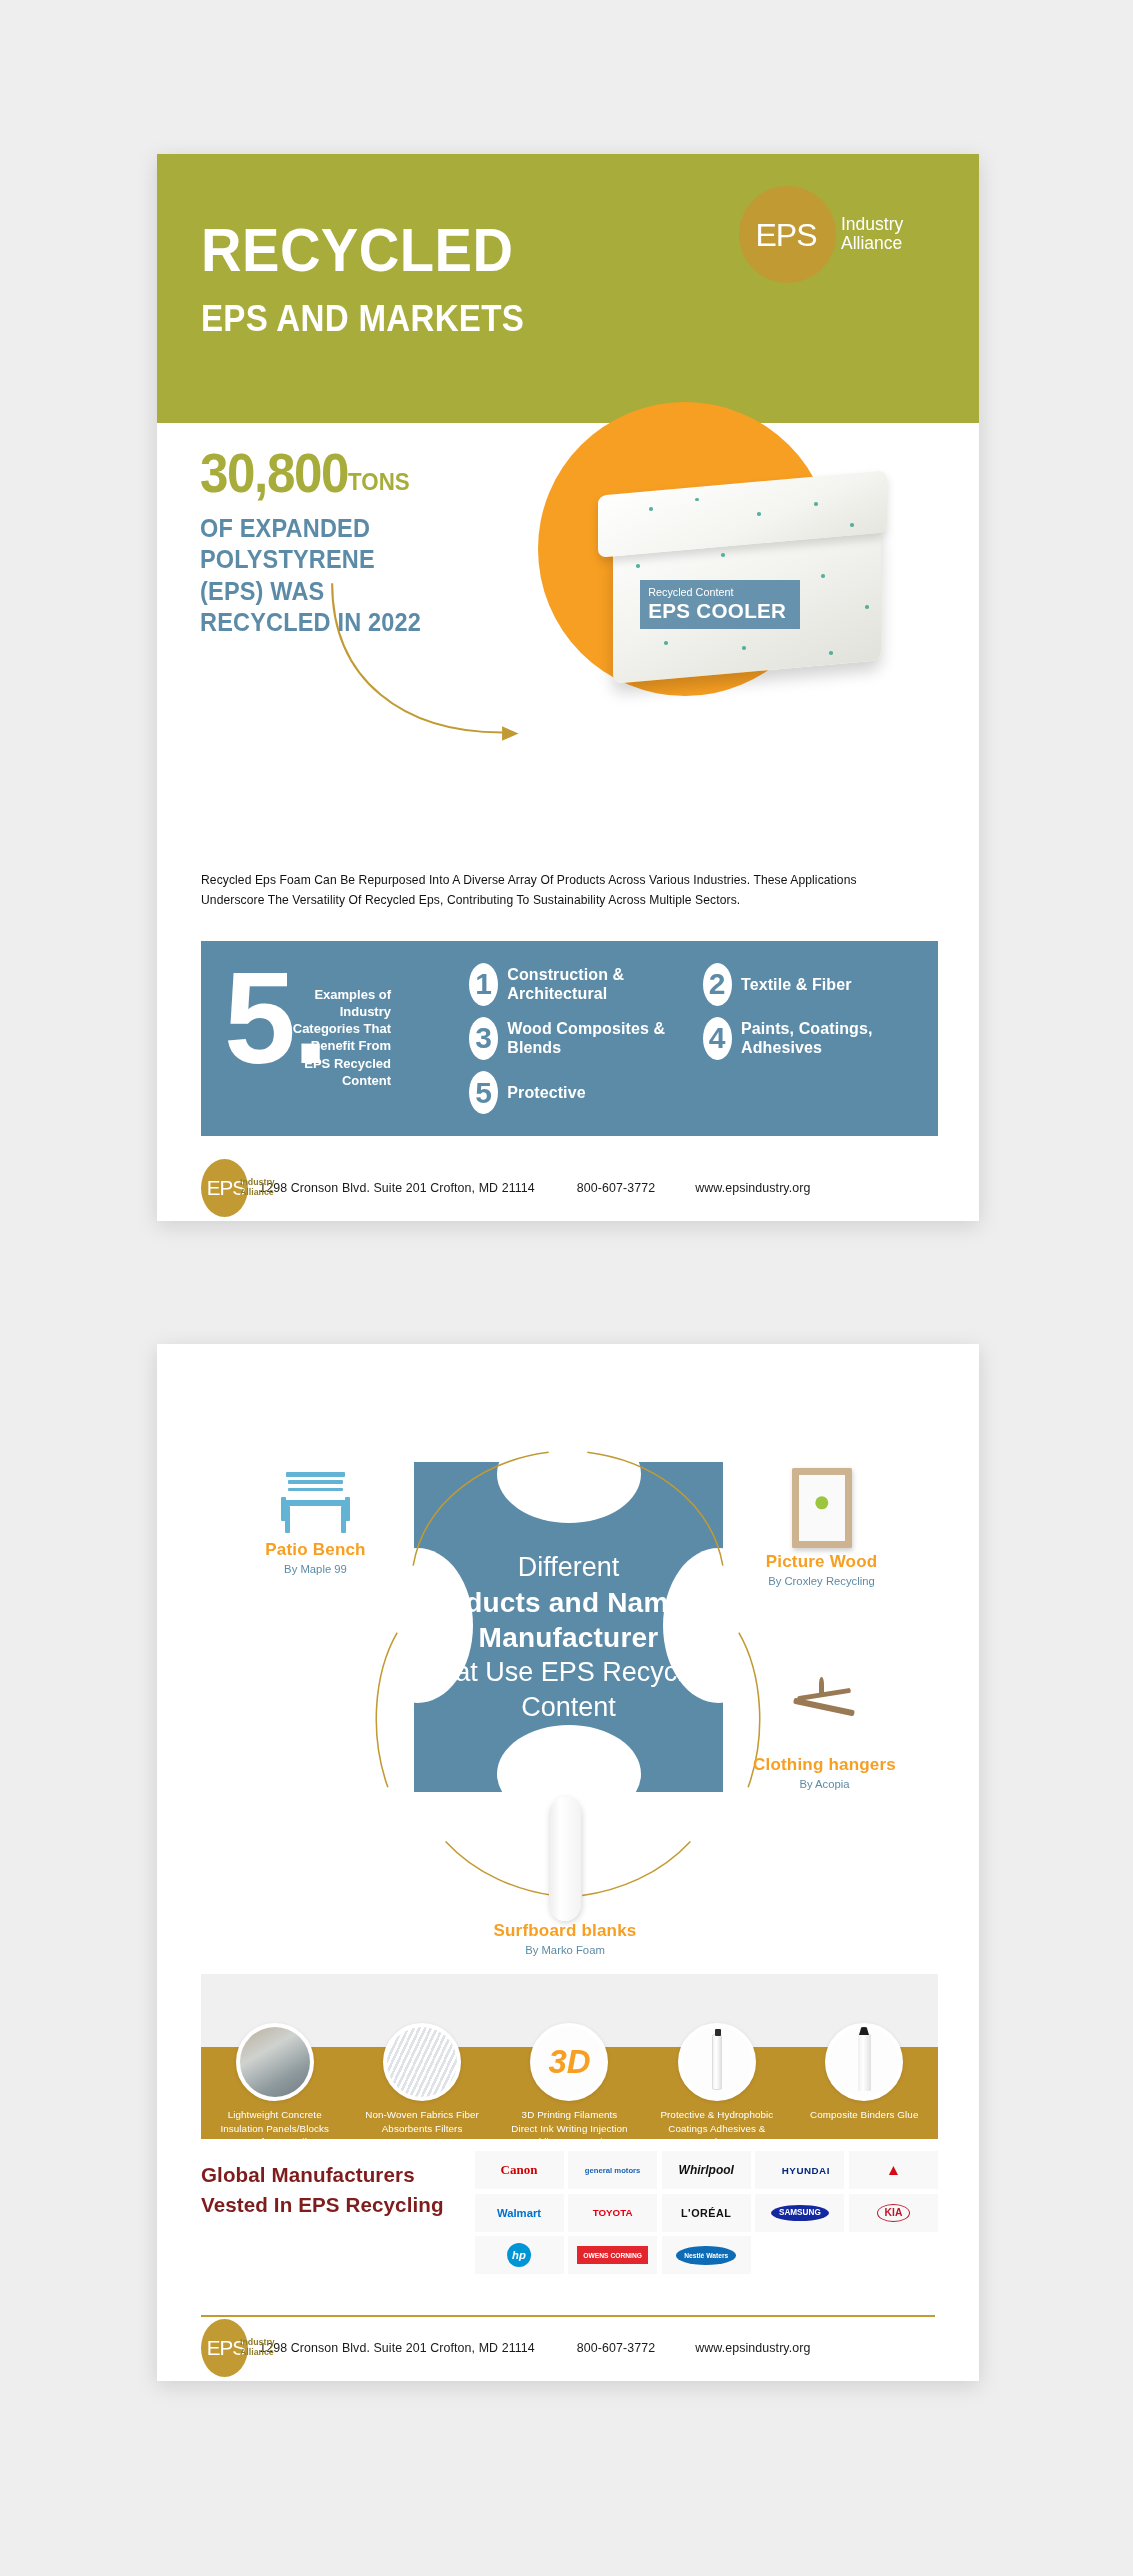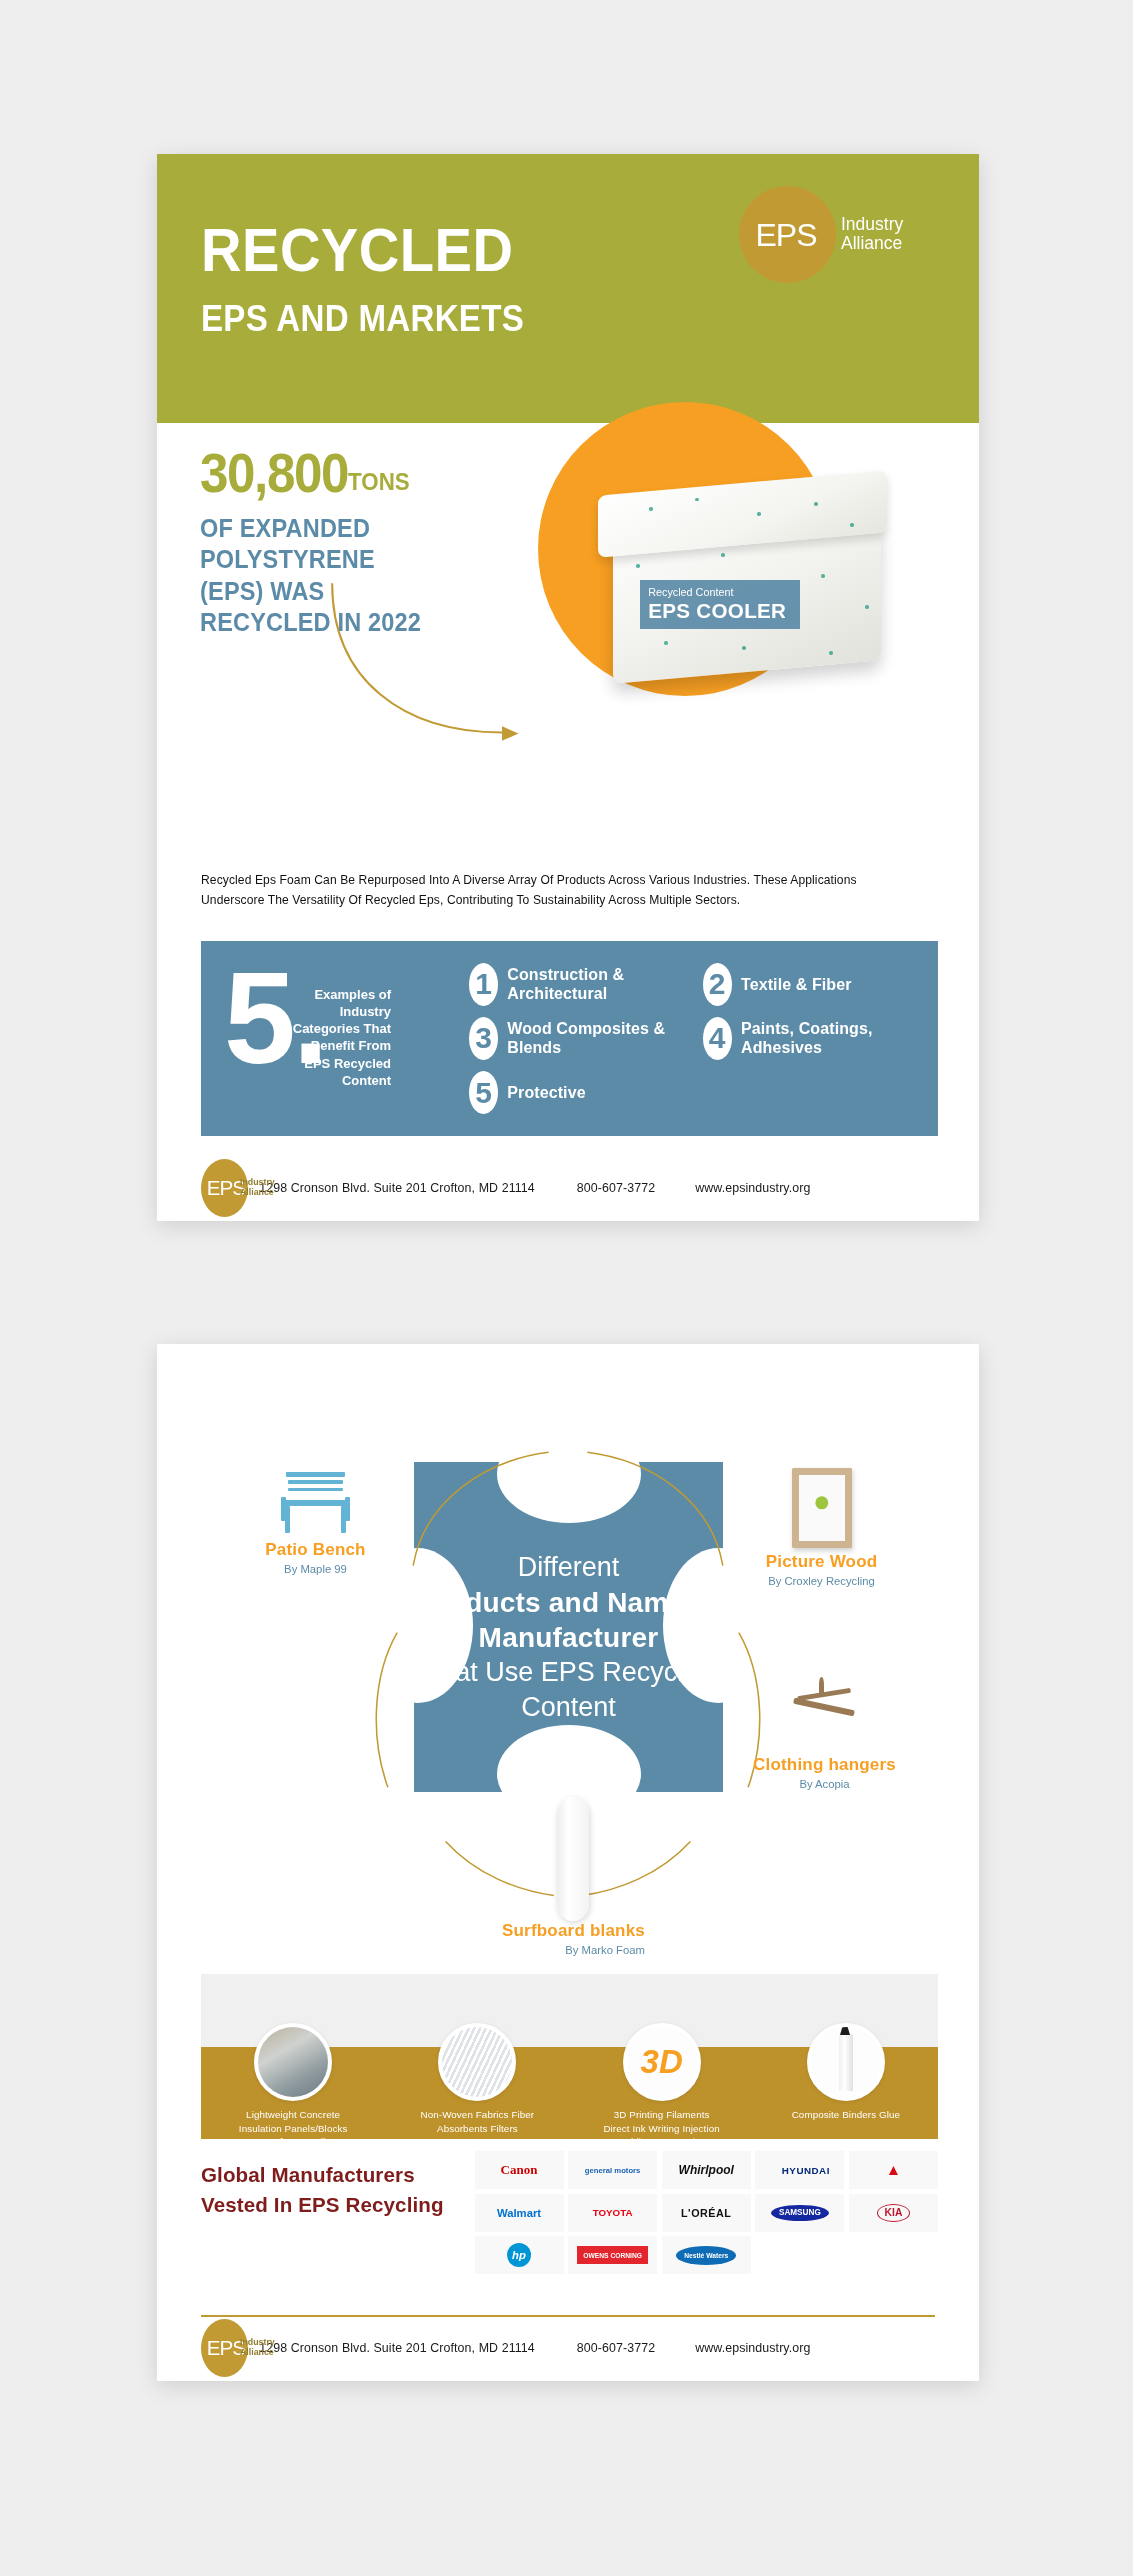--- a/index.html
+++ b/index.html
@@ -517,21 +517,21 @@
     <div class="spoke" style="left:590px;top:330px;width:155px;">
       <div class="thumb t-hanger" style="margin:0 auto 4.1px;">
         <i style="left:7.2px;top:30px;width:62px;height:5.7px;transform:rotate(12deg);"></i>
         <i style="left:11.3px;top:17.5px;width:54px;height:4.6px;transform:rotate(-9deg);"></i>
         <i style="left:33px;top:3.1px;width:4.6px;height:15.5px;border-radius:50% 50% 0 0;"></i>
       </div>
       <div class="s-name">Clothing hangers</div>
       <div class="s-by">By Acopia</div>
     </div>
 
-    <div class="spoke" style="left:344px;top:453px;width:144px;text-align:right;">
+    <div class="spoke" style="left:336px;top:453px;width:144px;">
       <div class="thumb t-surf"></div>
       <div class="s-name">Surfboard blanks</div>
       <div class="s-by">By Marko Foam</div>
     </div>
 
 
     <div class="spoke" style="left:81px;top:124px;width:155px;">
       <div class="thumb t-bench" style="margin:0 auto 4.1px;">
         <i style="left:9.3px;top:4.1px;width:59px;height:5.2px;"></i>
         <i style="left:11.3px;top:12.4px;width:55px;height:3.6px;"></i>
@@ -565,20 +565,26 @@
         <div class="circ-cap">Non-Woven Fabrics Fiber Absorbents Filters</div>
       </div>
 
       <div class="circ-item">
         <div class="circ">
             <span class="ic-3d">3D</span>
           </div>
         <div class="circ-cap">3D Printing Filaments Direct Ink Writing Injection Molding &amp; Extrusion</div>
       </div>
 
+      <div class="circ-item">
+        <div class="circ">
+            <div class="ic-tube"></div>
+          </div>
+        <div class="circ-cap">Protective &amp; Hydrophobic Coatings Adhesives &amp; Sealants</div>
+      </div>
 
       <div class="circ-item">
         <div class="circ">
             <div class="ic-caulk"></div>
           </div>
         <div class="circ-cap">Composite Binders Glue</div>
       </div>
     </div>
   </div>
 

